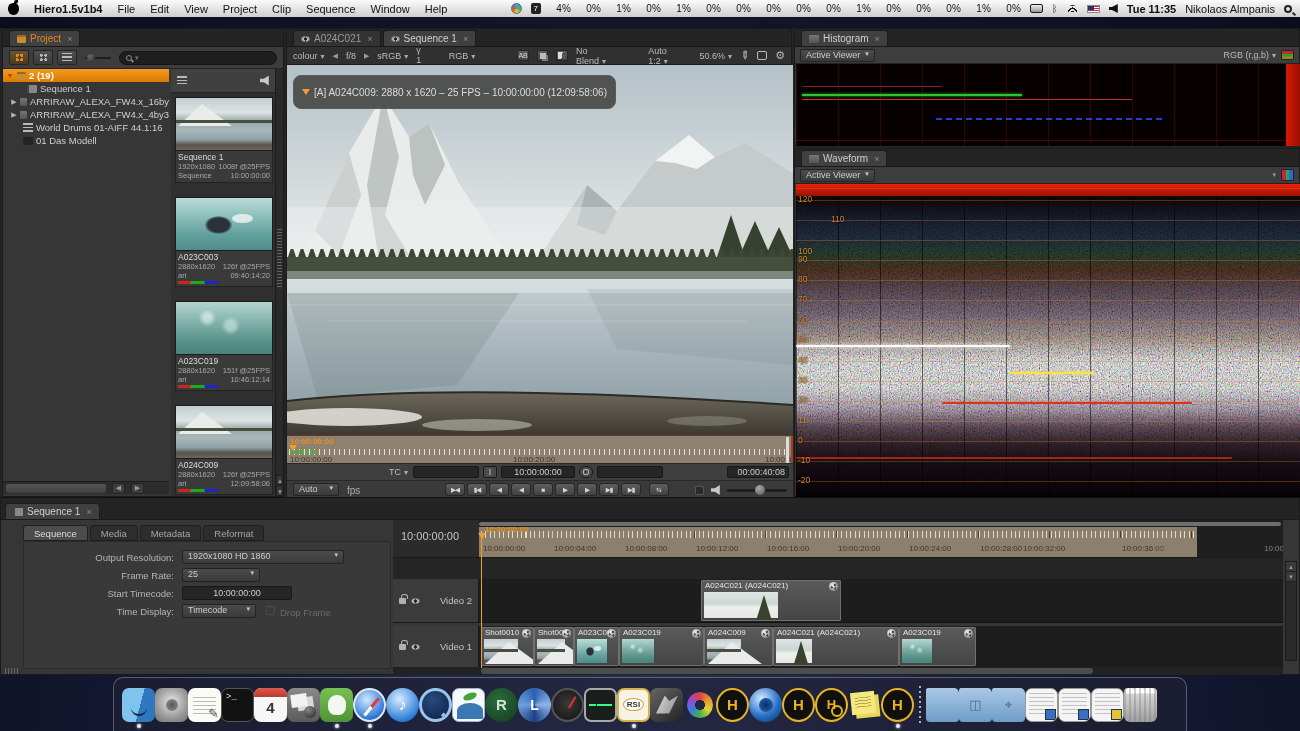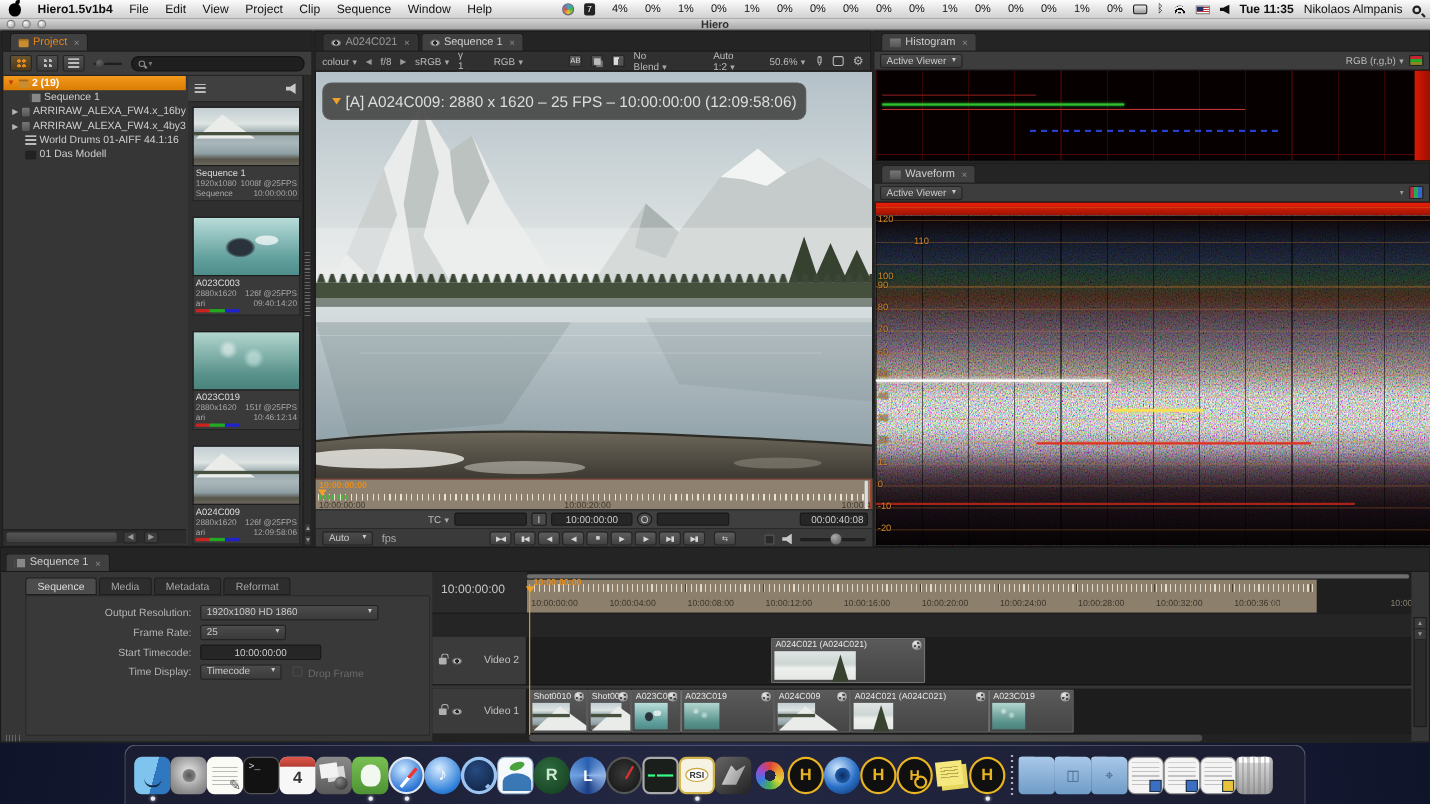--- a/index.html
+++ b/index.html
@@ -116,21 +116,21 @@
 .th-pool2::before{content:"";position:absolute;left:15%;top:15%;width:60%;height:50%;
   background:radial-gradient(circle at 30% 30%,rgba(255,255,255,.5) 0 8%,transparent 20%),
              radial-gradient(circle at 70% 60%,rgba(220,245,240,.5) 0 10%,transparent 22%);}
 
 
 #viewer{left:286px;top:28px;width:506px;height:469px;background:#2f2f2f;}
 .vtoolbar{position:absolute;left:0;right:0;top:18px;height:18px;background:#303030;border-bottom:1px solid #1b1b1b;display:flex;align-items:center;padding:0 6px;gap:8px;font-size:9px;color:#bbb;}
 .varr{color:#999;font-size:7px;}
 .vtb-ico{width:13px;height:11px;background:linear-gradient(#5c5c5c,#424242);border:1px solid #262626;border-radius:2px;display:flex;align-items:center;justify-content:center;font-size:7px;color:#ddd;}
 .vimage{position:absolute;left:0;top:36px;width:506px;height:370px;background:#000;overflow:hidden;}
-.infopill{position:absolute;left:6px;top:10px;height:15px;background:rgba(72,72,72,.92);border:1px solid #5c5c5c;border-radius:8px;display:flex;align-items:center;gap:4px;padding:16px 8px;font-size:14px;color:#ddd;white-space:nowrap;}
+.infopill{position:absolute;left:6px;top:10px;height:15px;background:rgba(72,72,72,.92);border:1px solid #5c5c5c;border-radius:8px;display:flex;align-items:center;gap:4px;padding:16px 8px;font-size:10px;color:#ddd;white-space:nowrap;}
 .oarr{width:0;height:0;border-left:4px solid transparent;border-right:4px solid transparent;border-top:6px solid #f0a028;}
 .vstrip{position:absolute;left:0;top:406px;width:506px;height:28px;background:linear-gradient(#97herzlich 0,#8e8170);background:#8e8170;border-top:1px solid #6e3126;overflow:hidden;}
 .vstrip .ticks{position:absolute;left:2px;right:6px;top:13px;height:6px;
   background:repeating-linear-gradient(90deg,rgba(255,250,235,.8) 0 1px,transparent 1px 5px);}
 .vstrip .gticks{position:absolute;left:3px;width:28px;top:14px;height:4px;
   background:repeating-linear-gradient(90deg,#49b53a 0 2px,transparent 2px 4px);}
 .vph-label{position:absolute;left:3px;top:1px;color:#e88f1c;font-size:8px;font-weight:bold;}
 .vph-tri{position:absolute;left:2px;top:9px;width:0;height:0;border-left:4px solid transparent;border-right:4px solid transparent;border-top:6px solid #f0a028;}
 .vs-lbl{position:absolute;top:19px;font-size:8px;color:#3e382b;}
 .vs-handle{position:absolute;right:4px;top:1px;width:3px;height:26px;background:#ddd;border-radius:1px;}
@@ -312,26 +312,20 @@
       <span class="bt-ico">ᛒ</span>
       <span class="wifi-ico"></span>
       <span class="flag-ico"></span>
       <span class="vol-ico"></span>
       <span class="clock">Tue 11:35</span>
       <span>Nikolaos Almpanis</span>
       <span class="mag-ico"></span>
     </div>
   </div>
 
-  <div class="abs titlebar">
-    <span class="tl"></span>
-    <span class="tl"></span>
-    <span class="tl"></span>
-    <span class="wtitle">Hiero</span>
-  </div>
 
   <div class="abs winbody"></div>
 
   <div class="panel" id="project">
     <div class="tabstrip">
       <div class="tab active" style="color:#e8871a;">
         <span class="icon-box"></span>
         <span>Project</span>
           <span class="x">×</span>
       </div>
@@ -715,21 +709,21 @@
         <div class="inuse"></div>
         <div class="rticks"></div>
         <div class="rt-lbl" style="left:4px;">10:00:00:00</div>
         <div class="rt-lbl" style="left:75px;">10:00:04:00</div>
         <div class="rt-lbl" style="left:146px;">10:00:08:00</div>
         <div class="rt-lbl" style="left:217px;">10:00:12:00</div>
         <div class="rt-lbl" style="left:288px;">10:00:16:00</div>
         <div class="rt-lbl" style="left:359px;">10:00:20:00</div>
         <div class="rt-lbl" style="left:430px;">10:00:24:00</div>
         <div class="rt-lbl" style="left:501px;">10:00:28:00</div>
-        <div class="rt-lbl" style="left:572px;">10:00:32:00</div>
+        <div class="rt-lbl" style="left:544px;">10:00:32:00</div>
         <div class="rt-lbl" style="left:643px;">10:00:36:00</div>
         <div class="rt-lbl" style="left:673px;color:#8a8272;">10:00:40:00</div>
         <div class="rt-lbl" style="left:785px;color:#8a8272;">10:00</div>
       </div>
     </div>
     <div class="tl-gap"></div>
 
     <div class="trackrow" style="top:81px;height:44px;">
       <div class="thdr">
         <span class="icon-lock"></span>

